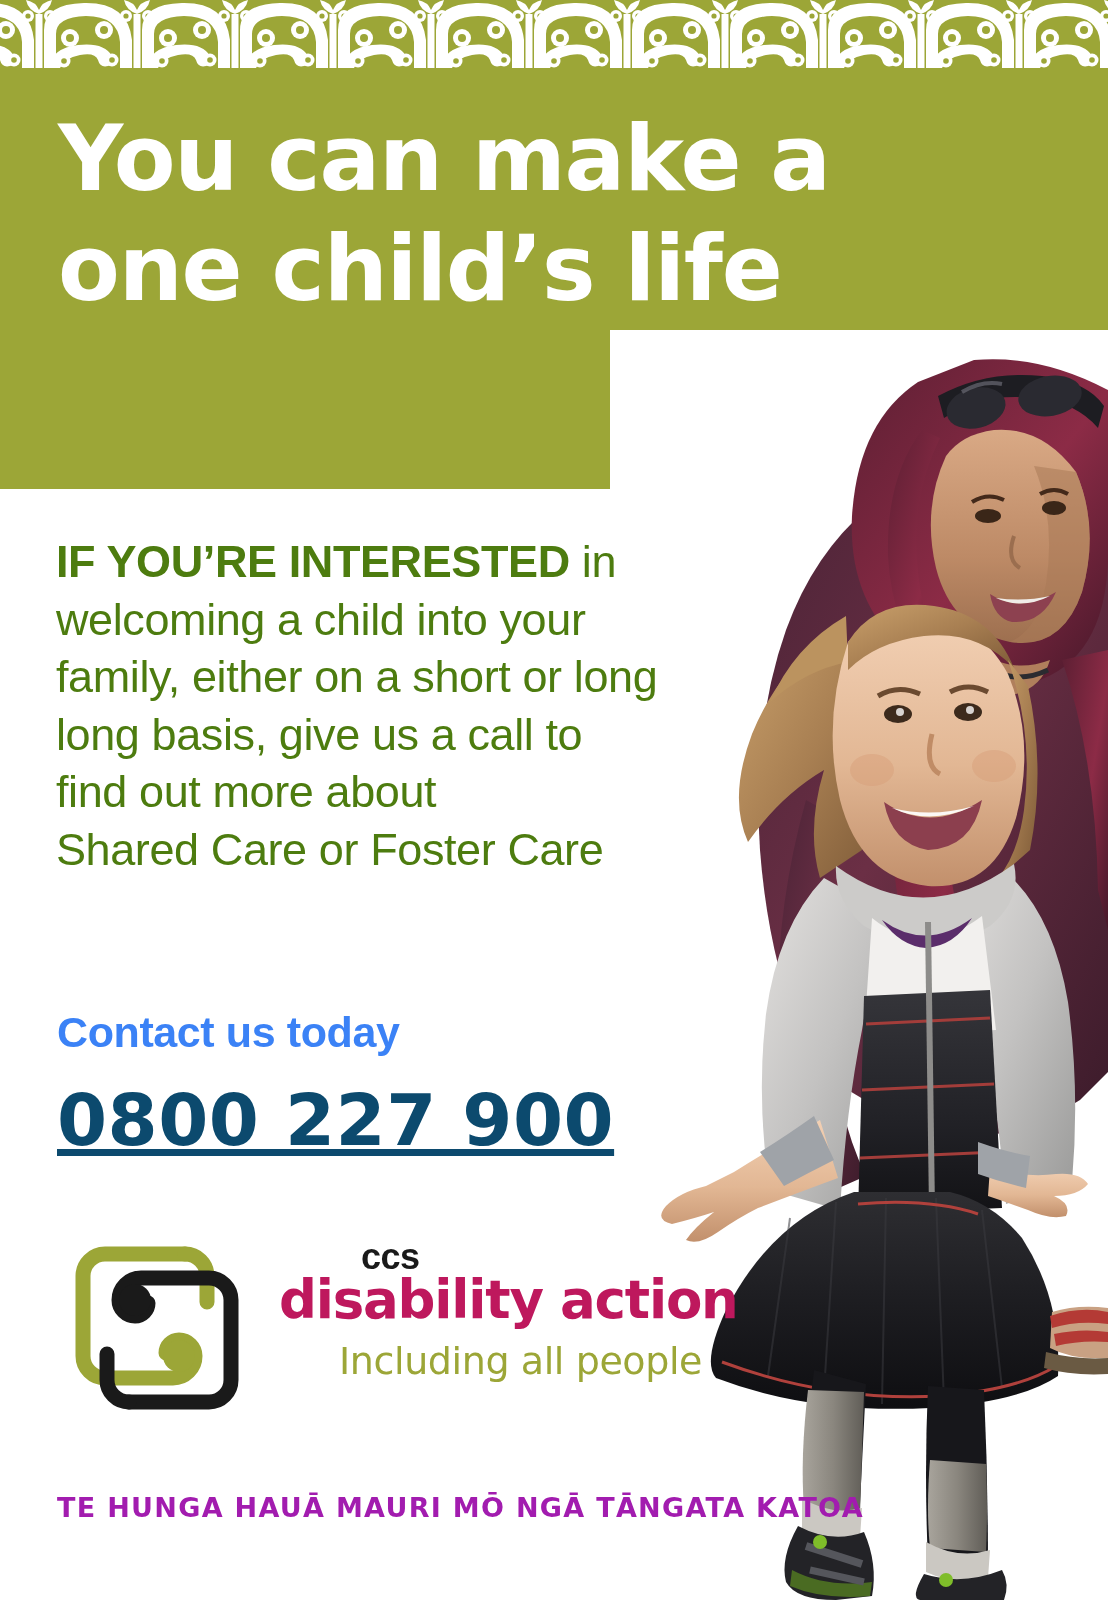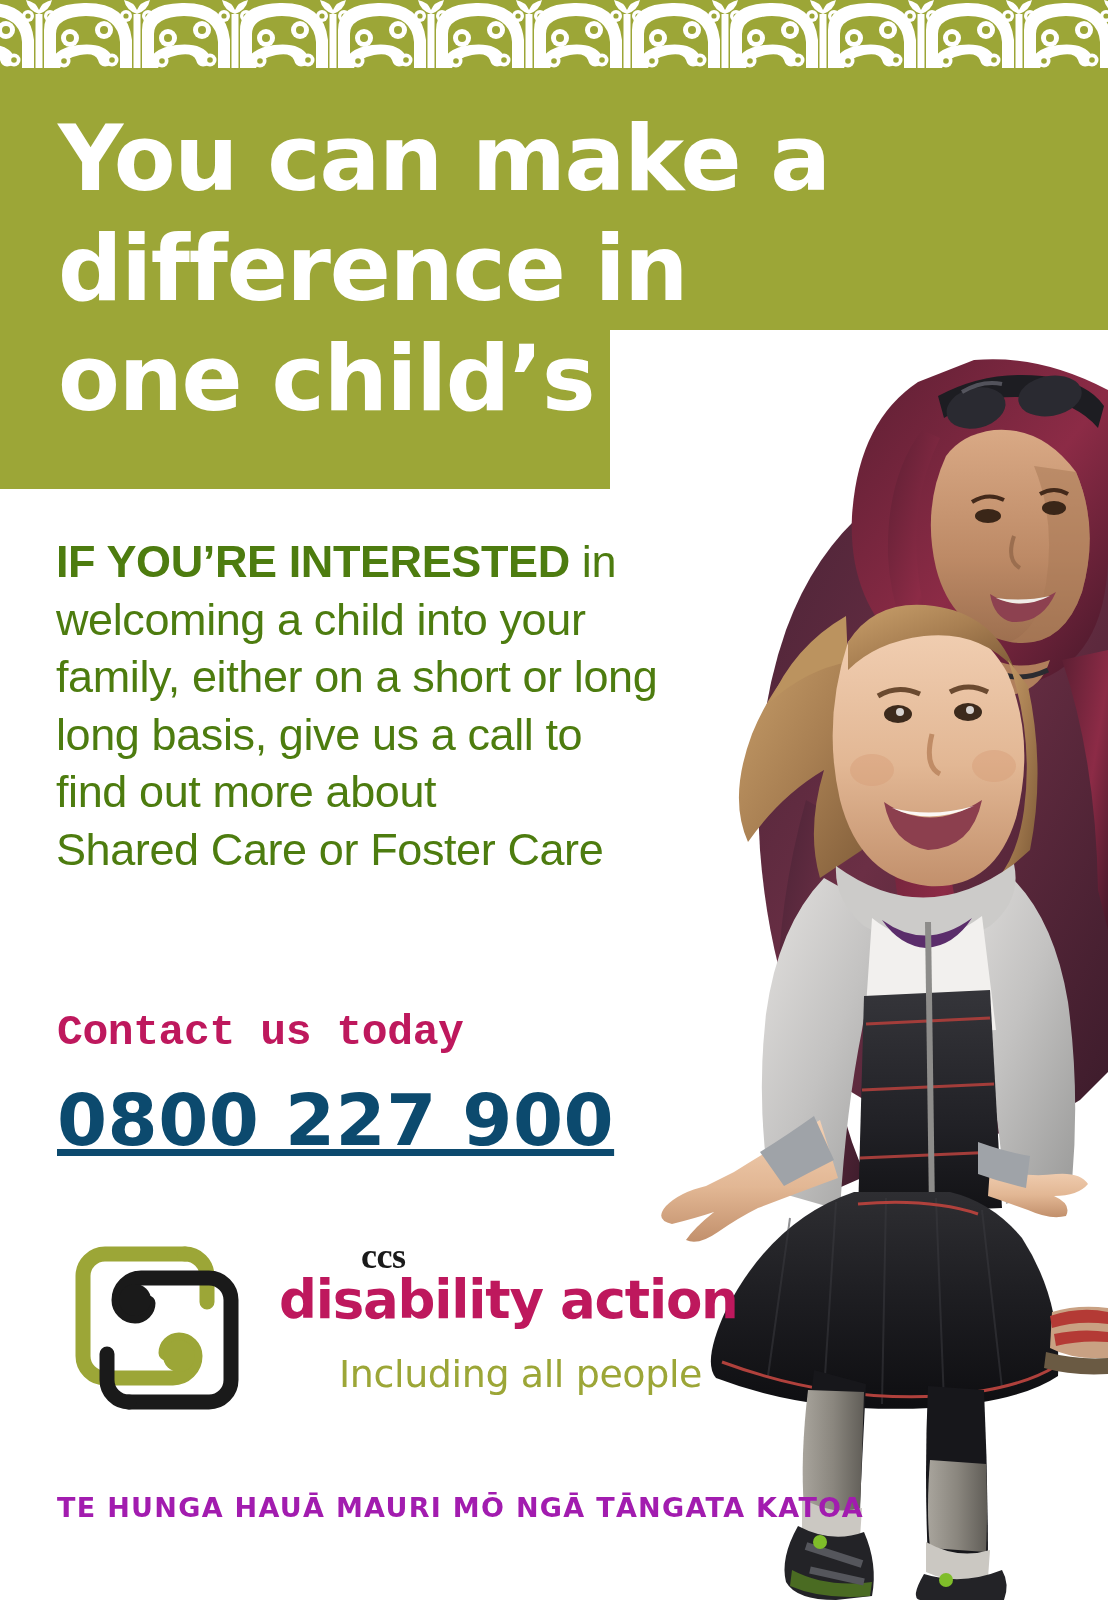--- a/index.html
+++ b/index.html
@@ -88,22 +88,22 @@
     letter-spacing: -0.4px;
   }
   .body-copy .lede { font-weight: bold; }
   .body-copy .bc-line { display: block; white-space: nowrap; }
 
   
   .contact-label {
     position: absolute;
     left: 57px;
     top: 1008px;
-    color: #be185d;
-    font-family: Liberation Mono, monospace;
+    color: #3b82f6;
+    font-family: Liberation Sans, sans-serif;
     font-size: 43px;
     font-weight: bold;
     letter-spacing: -0.4px;
   }
   .phone {
     position: absolute;
     left: 57px;
     top: 1078px;
     color: #0c4a6e;
     font-family: "DejaVu Sans", sans-serif;
@@ -132,40 +132,40 @@
   .logo-words {
     position: absolute;
     left: 222px;
     top: 12px;
     width: 400px;
   }
   .logo-ccs {
     display: block;
     margin-left: 82px;
     color: #1A1A1A;
-    font-family: Liberation Serif, serif;
+    font-family: Liberation Sans, sans-serif;
     font-size: 36px;
     font-weight: bold;
     line-height: 0.92;
     letter-spacing: -0.5px;
   }
   .logo-name {
     display: block;
     color: #be185d;
     font-family: "DejaVu Sans", sans-serif;
     font-size: 53px;
     font-weight: bold;
     line-height: 1.02;
     letter-spacing: -1.2px;
     white-space: nowrap;
   }
   .logo-tagline {
     display: block;
     margin-left: 60px;
-    margin-top: 25px;
+    margin-top: 12px;
     color: #9CA637;
     font-family: "DejaVu Sans", sans-serif;
     font-size: 38px;
     font-weight: normal;
     letter-spacing: -0.4px;
     white-space: nowrap;
   }
 
   
   .strapline {
@@ -231,21 +231,20 @@
         <use href="#kwunit" x="724" y="0"></use>
         <use href="#kwunit" x="822" y="0"></use>
         <use href="#kwunit" x="920" y="0"></use>
         <use href="#kwunit" x="1018" y="0"></use>
       </g>
     </svg>
   </div>
 
   <div class="headline">
     <span class="hl-line">You can make a</span>
-    <span class="hl-line">difference in</span>
     <span class="hl-line">one child’s life</span>
   </div>
 
   <div class="photo">
     <svg width="498" height="1270" viewBox="0 0 498 1270" xmlns="http://www.w3.org/2000/svg">
       <defs>
         <linearGradient id="hoodie" x1="0" y1="0" x2="1" y2="1">
           <stop offset="0%" stop-color="#4a2336"></stop>
           <stop offset="45%" stop-color="#6b2f45"></stop>
           <stop offset="100%" stop-color="#3b1b2a"></stop>

